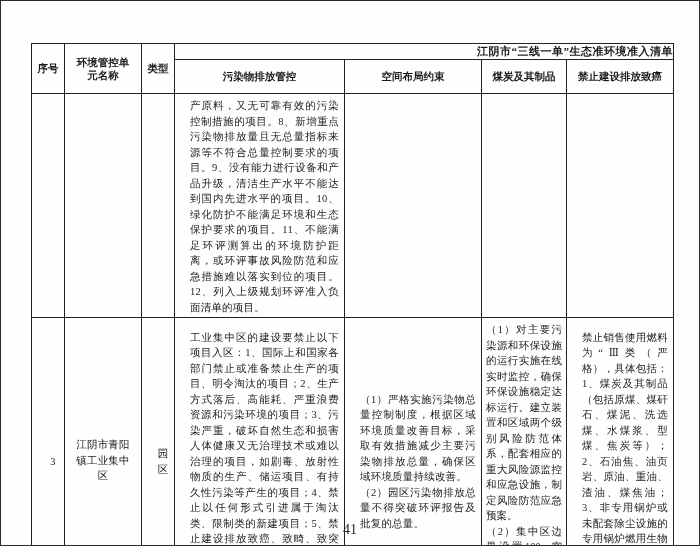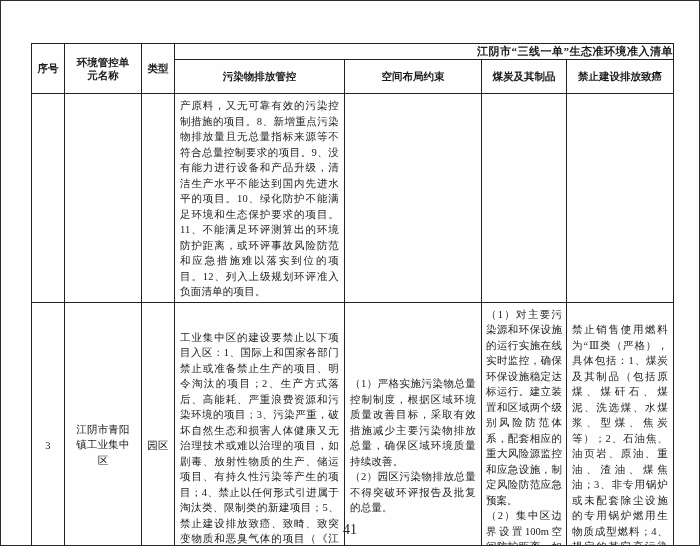--- a/index.html
+++ b/index.html
@@ -34,21 +34,21 @@
   }
   .hdr {
     font-weight: bold; font-size: 10.5px;
     text-align: center; line-height: 13px;
     padding: 2px 4px;
   }
   .hdr-unit { padding: 2px 8px; }
   .body-cell {
     font-size: 10.5px; line-height: 15.5px;
     text-align: justify; text-justify: inter-ideograph;
-    padding: 4px 5px 2px 5px;
+    padding: 4px 5px 2px 15px;
     letter-spacing: 0.2px;
   }
   .v-top { vertical-align: top; }
   .v-mid { vertical-align: middle; }
   .center { text-align: center; }
   .prelines { white-space: pre-line; }
   .cell-unit { padding: 4px 10px; text-align: center; line-height: 15.5px; }
   .risk-cell { letter-spacing: 0; padding: 4px 4px 2px 4px; }
   .page-number {
     position: absolute; left: 0; right: 0; top: 521px;

